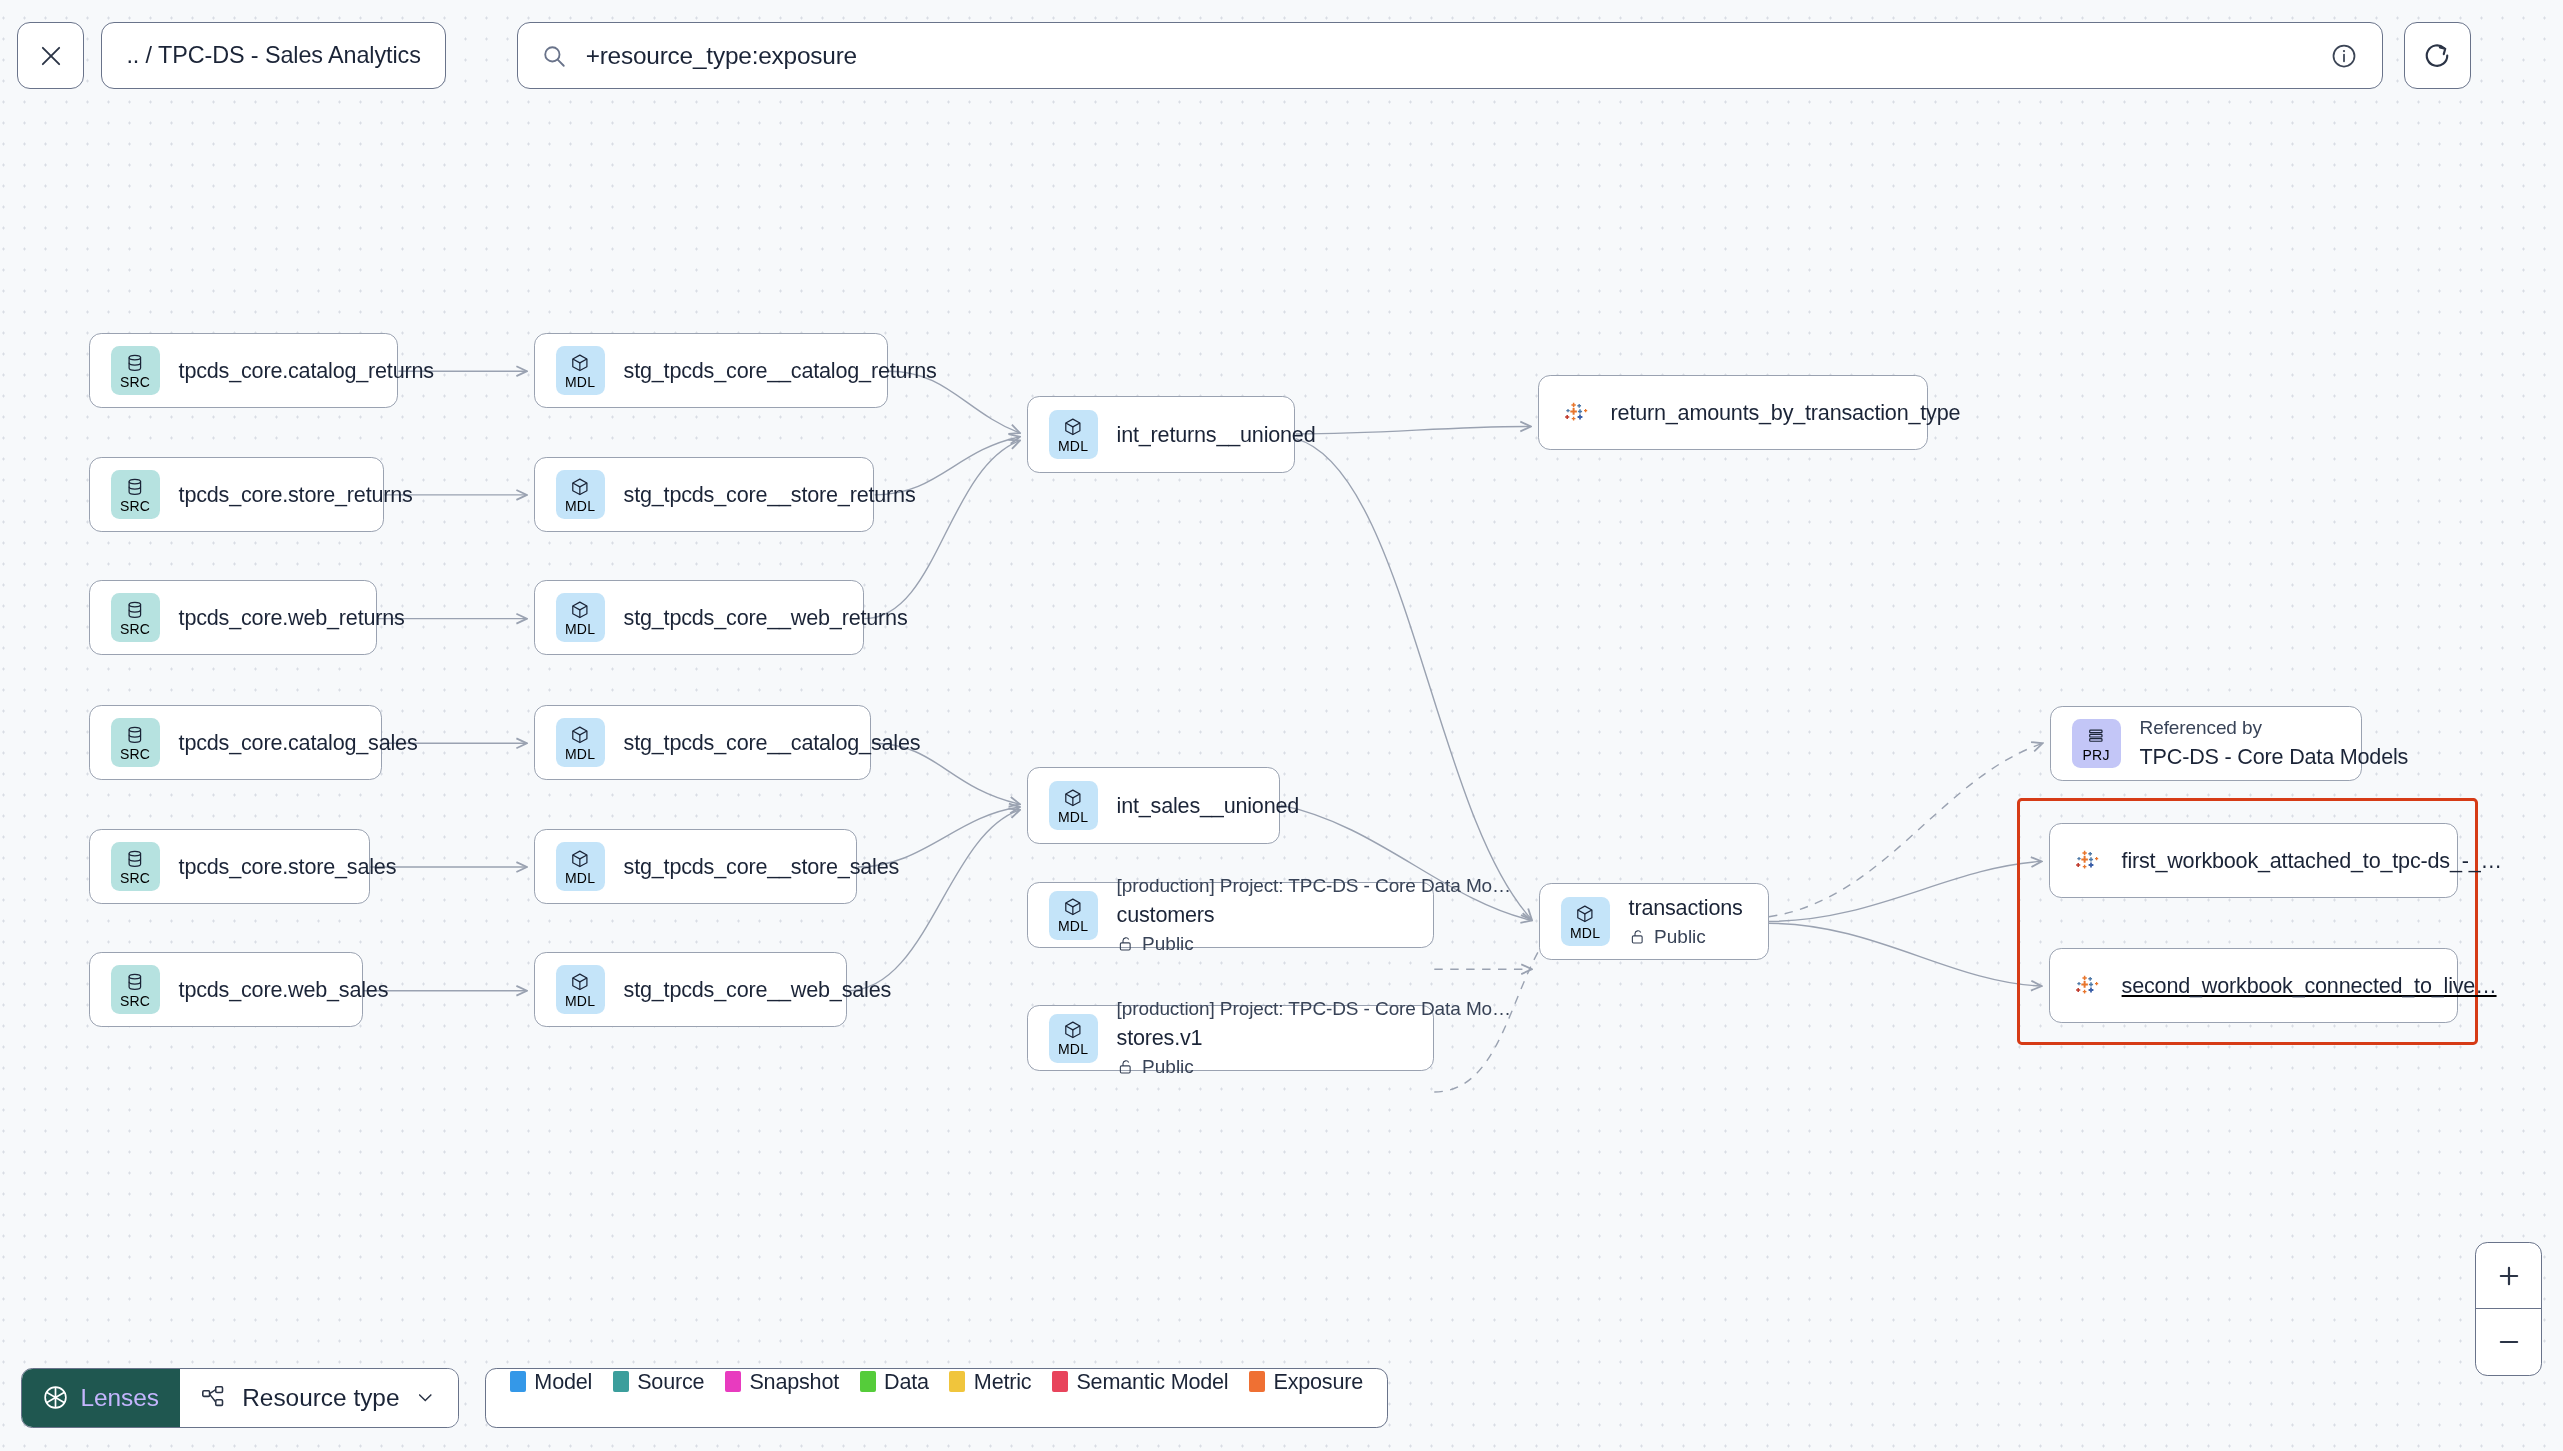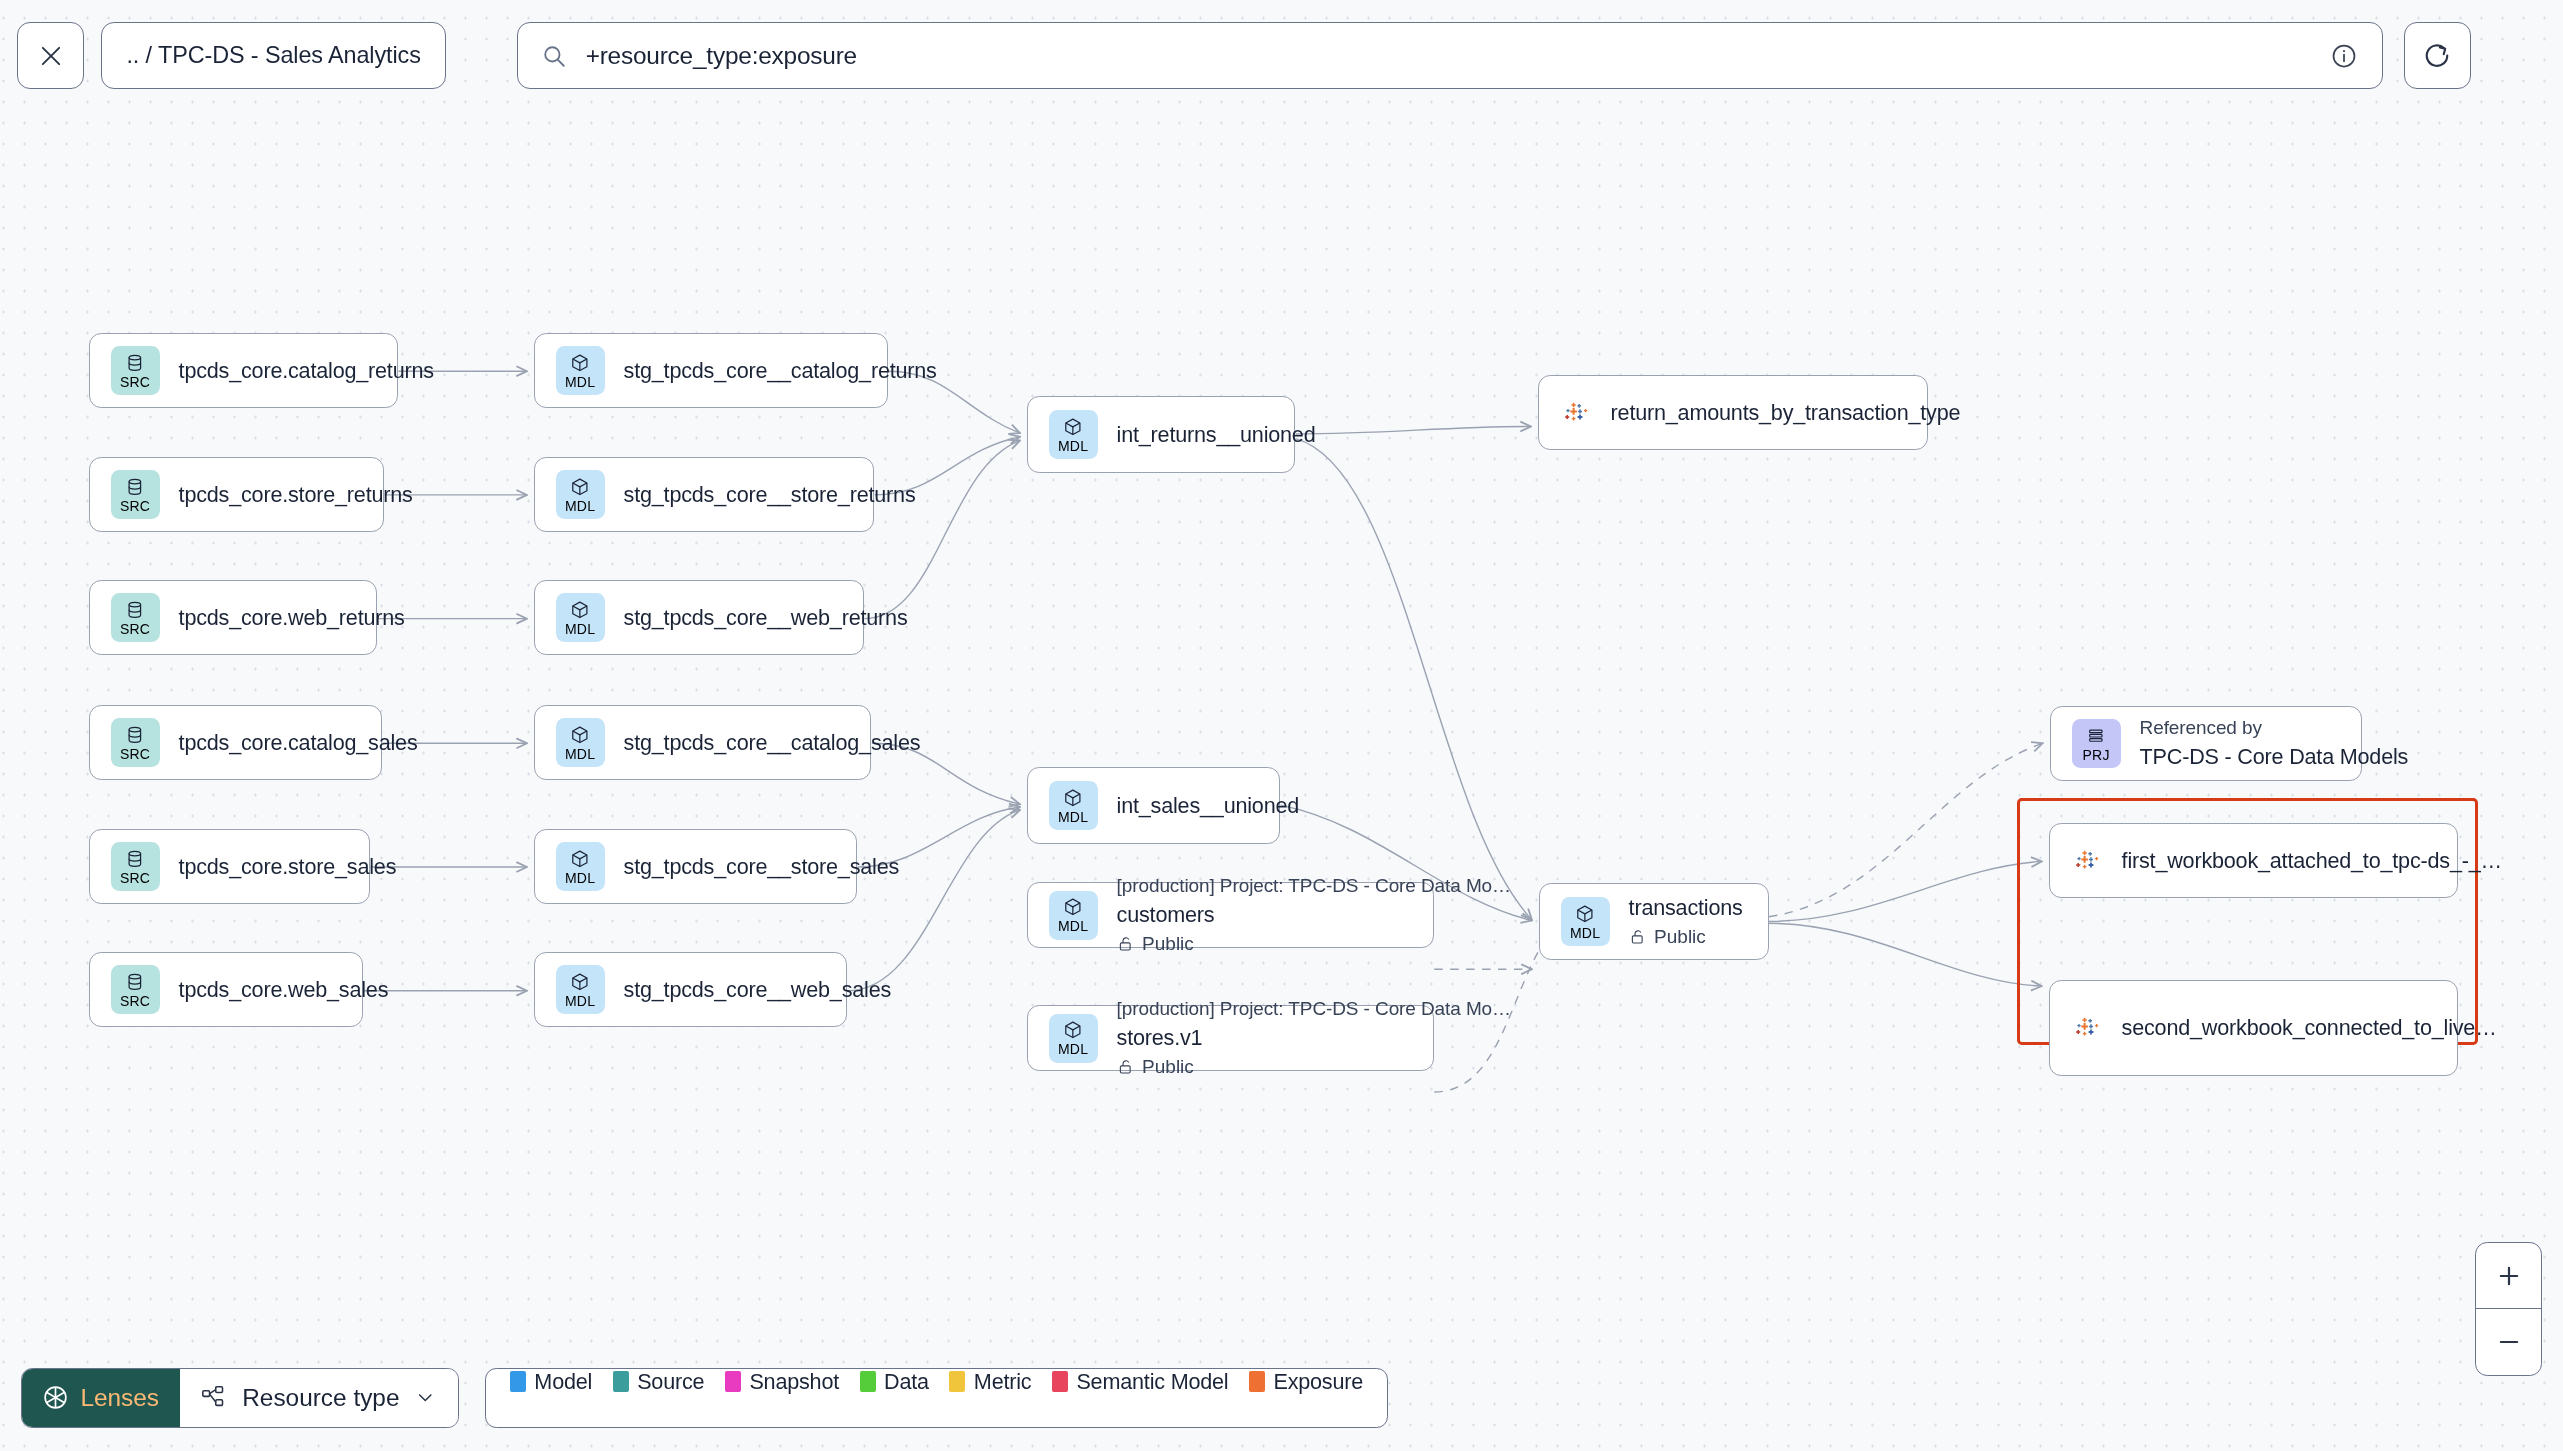--- a/index.html
+++ b/index.html
@@ -145,21 +145,21 @@
   }
   #lens-group {
     display: flex; align-items: stretch;
     height: 60px;
     border-radius: 11.2px;
     overflow: hidden;
     border: 1.4px solid #69738a;
   }
   #lenses-tag {
     background: #1f5750;
-    color: #fdba74;
+    color: #c4b5fd;
     display: flex; align-items: center; gap: 11.2px;
     padding: 0 20.6px;
     font-size: 24.4px;
     cursor: pointer;
   }
   #resource-type-btn {
     background: #ffffff;
     display: flex; align-items: center; gap: 15px;
     padding: 0 20.6px;
     font-size: 24.4px;
@@ -523,21 +523,21 @@
             <path d="M7.9 11 H12.1 M10 8.9 V13.1" stroke="#4e79a7" stroke-width="1.6" stroke-linecap="butt"></path>
             <path d="M12.9 12 H21.1 M17 7.9 V16.1" stroke="#e8762d" stroke-width="2.5" stroke-linecap="butt"></path>
             <path d="M22.4 12 H27.6 M25 9.4 V14.6" stroke="#4e79a7" stroke-width="1.9" stroke-linecap="butt"></path>
             <path d="M30 11 H34 M32 9 V13" stroke="#e8762d" stroke-width="1.5" stroke-linecap="butt"></path>
             <path d="M6.4 19 H11.6 M9 16.4 V21.6" stroke="#c0392b" stroke-width="1.9" stroke-linecap="butt"></path>
             <path d="M14.7 21 H19.3 M17 18.7 V23.3" stroke="#e8762d" stroke-width="1.7" stroke-linecap="butt"></path>
             <path d="M22 19 H28 M25 16 V22" stroke="#3b5fa8" stroke-width="2.2" stroke-linecap="butt"></path>
           </svg>
           <div class="nlabel">first_workbook_attached_to_tpc-ds_-_…</div>
         </div>
-        <div class="node" style="left: 2049px; top: 980px; width: 409px; height: 96px;">
+        <div class="node" style="left: 2049px; top: 948px; width: 409px; height: 75px; text-decoration: underline;">
           <svg class="tableau-ico" viewBox="0 0 40 28" fill="none">
             <path d="M14.3 4 H19.7 M17 1.2999999999999998 V6.7" stroke="#e8762d" stroke-width="1.9" stroke-linecap="butt"></path>
             <path d="M21.7 5 H26.3 M24 2.7 V7.3" stroke="#4e79a7" stroke-width="1.7" stroke-linecap="butt"></path>
             <path d="M7.9 11 H12.1 M10 8.9 V13.1" stroke="#4e79a7" stroke-width="1.6" stroke-linecap="butt"></path>
             <path d="M12.9 12 H21.1 M17 7.9 V16.1" stroke="#e8762d" stroke-width="2.5" stroke-linecap="butt"></path>
             <path d="M22.4 12 H27.6 M25 9.4 V14.6" stroke="#4e79a7" stroke-width="1.9" stroke-linecap="butt"></path>
             <path d="M30 11 H34 M32 9 V13" stroke="#e8762d" stroke-width="1.5" stroke-linecap="butt"></path>
             <path d="M6.4 19 H11.6 M9 16.4 V21.6" stroke="#c0392b" stroke-width="1.9" stroke-linecap="butt"></path>
             <path d="M14.7 21 H19.3 M17 18.7 V23.3" stroke="#e8762d" stroke-width="1.7" stroke-linecap="butt"></path>
             <path d="M22 19 H28 M25 16 V22" stroke="#3b5fa8" stroke-width="2.2" stroke-linecap="butt"></path>

